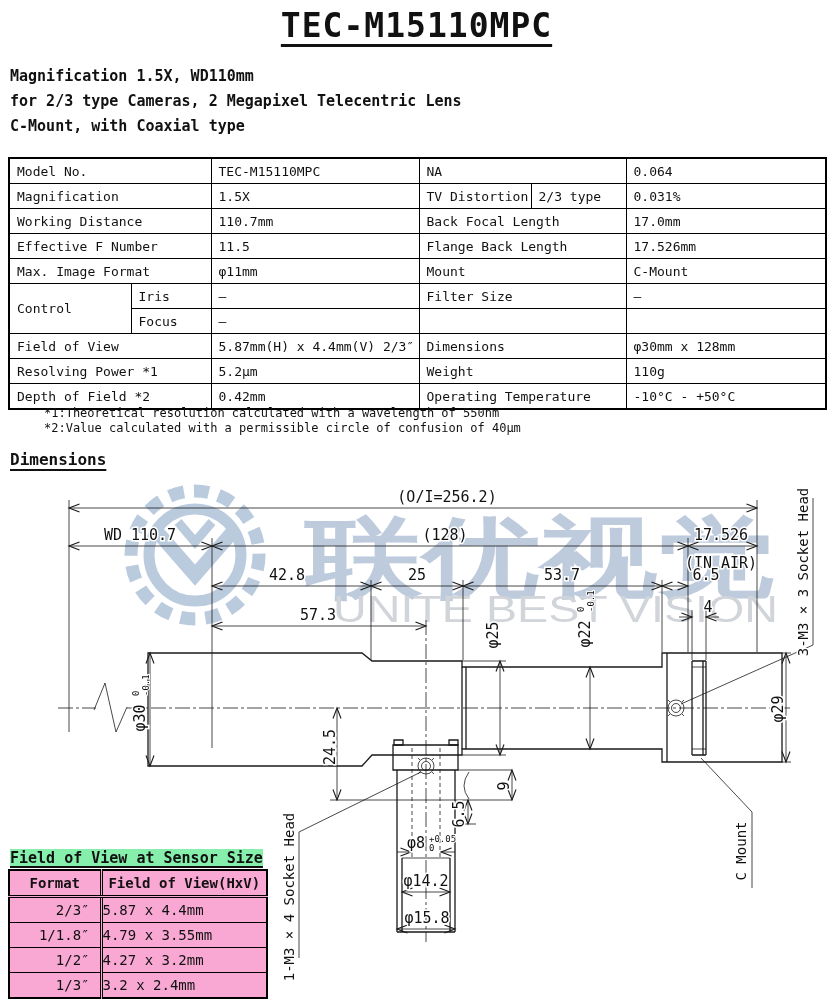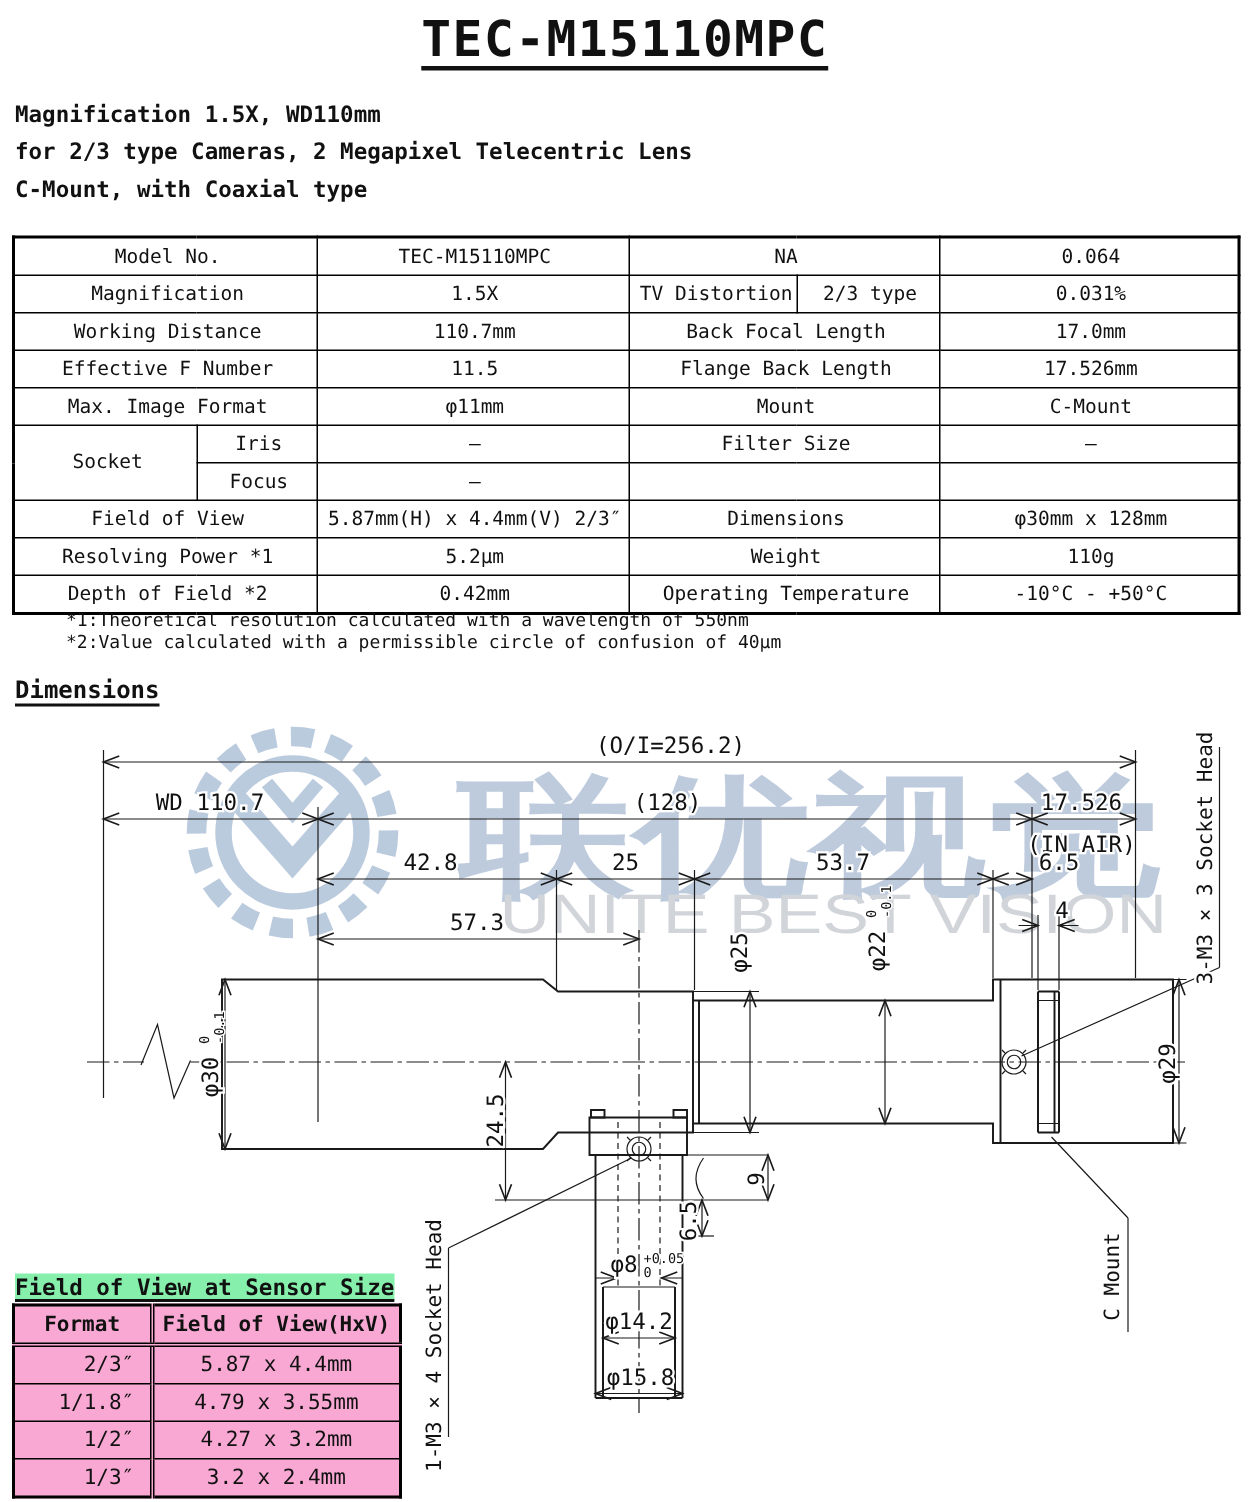--- a/index.html
+++ b/index.html
@@ -5,33 +5,33 @@
   html,body{margin:0;padding:0;background:#ffffff;}
   .page{position:relative;width:833px;height:1001px;background:#fff;overflow:hidden;
         font-family:"DejaVu Sans Mono", monospace;color:#111;text-decoration:underline;}
   .title{position:absolute;top:6px;left:0;width:100%;text-align:center;
          font-size:33px;font-weight:bold;letter-spacing:1px;}
   .title span{text-decoration:underline;text-decoration-thickness:3px;text-underline-offset:7px;}
   .subtitle{position:absolute;top:64px;left:10px;font-size:15px;font-weight:bold;line-height:25px;white-space:pre;}
   table.spec{position:absolute;top:157px;left:8px;width:817px;border-collapse:collapse;table-layout:fixed;
              font-size:13px;}
   table.spec td{border:1px solid #000;height:24px;padding:0 4px 0 7px;overflow:hidden;white-space:nowrap;}
-  table.spec{border:2px solid #000;text-align:center;}
+  table.spec{border:2px solid #000;}
   .notes{position:absolute;top:406px;left:8px;font-size:12px;line-height:15px;white-space:pre;margin-left:36px;}
   .dimhead{position:absolute;top:450px;left:10px;font-size:16px;font-weight:bold;
            text-decoration:underline;text-decoration-thickness:2px;text-underline-offset:4px;}
   svg.drawing{position:absolute;top:480px;left:0;}
   .fovhead{position:absolute;top:849px;left:10px;font-size:15px;font-weight:bold;
            text-decoration:underline;text-decoration-thickness:2px;text-underline-offset:3px;background:#86efac;}
   table.fov{position:absolute;top:869px;left:8px;width:258px;border-collapse:collapse;table-layout:fixed;
             font-size:14px;background:#f9a8d4;border:2px solid #000;}
   table.fov td,table.fov th{border:1px solid #000;height:24px;padding:0;white-space:nowrap;}
   table.fov th{font-weight:bold;text-align:center;border-bottom:3px double #000;}
   table.fov td.fmt{text-align:right;padding-right:10px;}
-  table.fov td.fv{text-align:center;margin-top:32px;}
+  table.fov td.fv{text-align:left;margin-top:32px;}
   table.fov .dbl{border-left:3px double #000;}
   
   .ln{stroke:#1a1a1a;stroke-width:1.3;fill:none;}
   .thin{stroke:#1a1a1a;stroke-width:0.8;fill:none;}
   .dim{stroke:#1a1a1a;stroke-width:0.8;fill:none;}
   .cl{stroke:#1a1a1a;stroke-width:0.8;fill:none;stroke-dasharray:15 3 3 3;}
   .dash{stroke:#1a1a1a;stroke-width:0.8;fill:none;stroke-dasharray:4 3;}
   text.dt{font-family:"DejaVu Sans Mono",monospace;font-size:15px;fill:#111;
           paint-order:stroke;stroke:#fff;stroke-width:3px;}
   text.dt2{font-family:"DejaVu Sans Mono",monospace;font-size:14px;fill:#111;
@@ -86,21 +86,21 @@
       <td colspan="2">Flange Back Length</td>
       <td>17.526mm</td>
     </tr>
     <tr>
       <td colspan="2">Max. Image Format</td>
       <td>φ11mm</td>
       <td colspan="2">Mount</td>
       <td>C-Mount</td>
     </tr>
     <tr>
-      <td rowspan="2">Socket</td>
+      <td rowspan="2">Control</td>
       <td>Iris</td>
       <td>–</td>
       <td colspan="2">Filter Size</td>
       <td>–</td>
     </tr>
     <tr>
       <td>Focus</td>
       <td>–</td>
       <td colspan="2"></td>
       <td></td>

